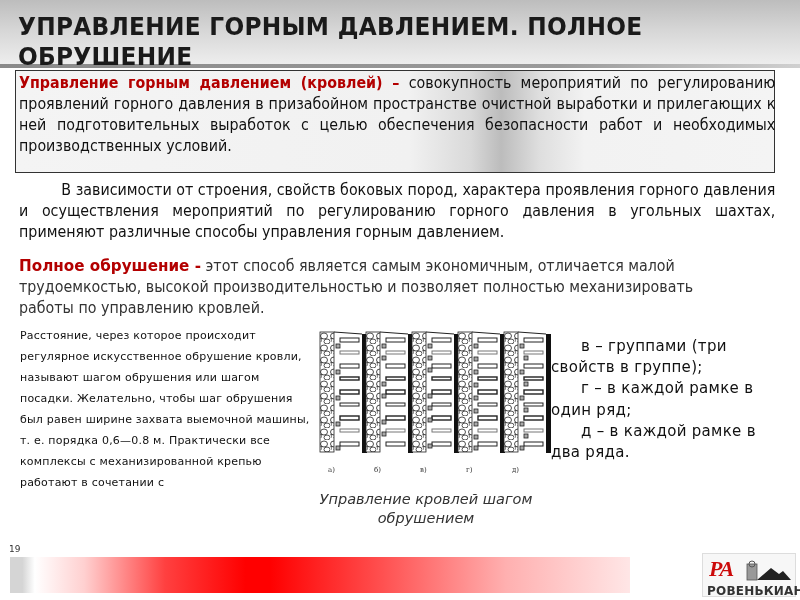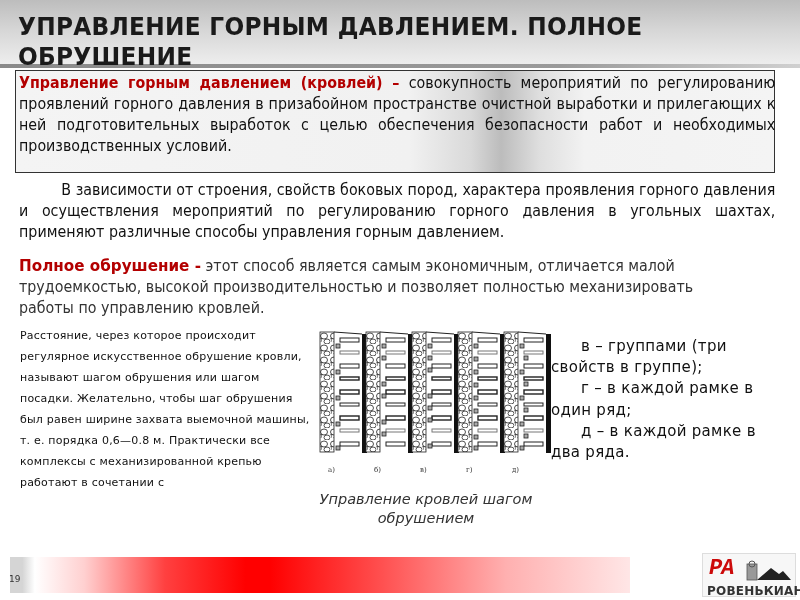--- a/index.html
+++ b/index.html
@@ -59,28 +59,28 @@
   .legend {
     position: absolute; left: 551px; top: 336px; width: 230px;
     font-size: 15px; line-height: 21.2px; color: #111; letter-spacing: 0.3px;
   }
   .legend .item { text-indent: 30px; }
   .footer-band {
     position: absolute; left: 10px; top: 557px; width: 620px; height: 36px;
     background: linear-gradient(to right, #d5d5d5 0%, #d5d5d5 2%, #ffffff 4%, #ffd0d0 12%, #ff4040 25%, #ff0000 38%, #ff0000 42%, #ff5050 60%, #ffb0b0 80%, #ffe6e6 100%);
   }
   .page-num {
-    position: absolute; left: 9px; top: 574px; font-size: 9px; color: #333;
+    position: absolute; left: 9px; top: 544px; font-size: 9px; color: #333;
   }
   .logo {
     position: absolute; left: 702px; top: 553px; width: 92px; height: 42px;
     background: #f7f7f7; border: 1px solid #ddd;
   }
   .logo-ra {
-    position: absolute; left: 6px; top: 2px; font-family: Liberation Mono, monospace;
+    position: absolute; left: 6px; top: 2px; font-family: Liberation Serif, serif;
     font-weight: bold; font-style: italic; font-size: 22px; color: #cc0a0a; letter-spacing: -1px;
   }
   .logo-name {
     position: absolute; left: 4px; top: 30px; font-size: 12px; font-weight: bold; color: #333; letter-spacing: 0.2px;
   }
 </style>
 </head>
 <body>
 
 <div class="header"></div>

